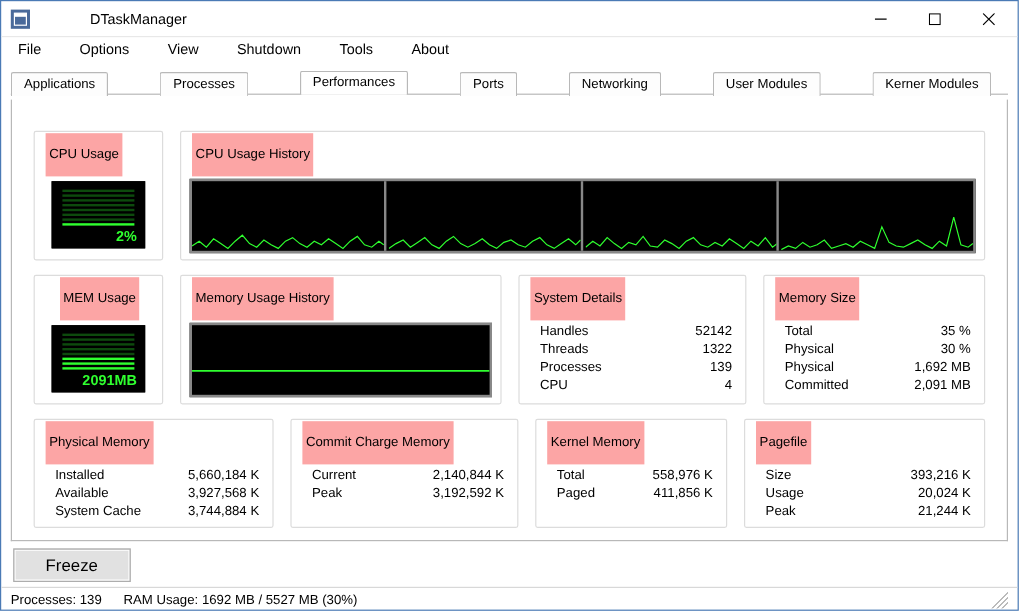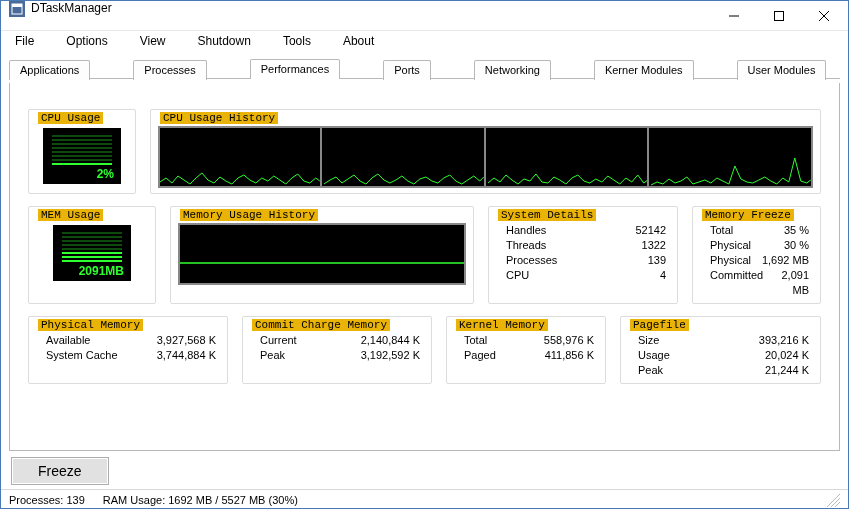--- a/index.html
+++ b/index.html
@@ -9,23 +9,24 @@
       background: #fff;
       color: #000;
       width: 849px;
       height: 509px;
       overflow: hidden;
       border: 1px solid #4a7ab5;
     }
     .titlebar {
       height: 30px;
       display: flex;
-      align-items: flex-start;
+      align-items: center;
       padding: 0 2px 0 8px;
       border-bottom: 1px solid #e8e8e8;
+      gap: 44px;
     }
     .titlebar .app-icon {
       width: 16px; height: 16px;
       background: #4a6a9a;
       display: inline-flex;
       align-items: center;
       justify-content: center;
       margin-right: 6px;
     }
     .titlebar .app-icon svg { width: 12px; height: 12px; }
@@ -85,27 +86,26 @@
     .group::before {
       content: "";
       position: absolute;
       left: 0; right: 0; top: 6px; bottom: 0;
       border: 1px solid #dcdcdc;
       border-radius: 2px;
       pointer-events: none;
     }
     .group-title {
       position: relative;
-      background: #eab308;
+      background: #fca5a5;
       display: inline-block;
-      padding: 0 3px;
+      padding: 12px 3px;
       margin-left: 2px;
       z-index: 1;
       font-size: 11px;
-      font-family: Liberation Mono, monospace;
     }
     .meter {
       width: 78px; height: 56px;
       border: 1px solid #000;
       background: #000;
       position: relative;
       margin: 4px auto 2px auto;
       overflow: hidden;
     }
     .meter .bars {
@@ -143,22 +143,22 @@
     .history.split .panel:last-child { border-right: none; }
     .history svg { width: 100%; height: 100%; display: block; }
     .kv-table { width: 100%; margin-top: 2px; }
     .kv-row { display: flex; justify-content: space-between; padding: 0 4px 0 10px; line-height: 15px; font-size: 11px; }
     .kv-row .k { }
     .kv-row .v { text-align: right; }
     .row1 { margin-bottom: 6px; }
     .row1 .cpu-usage { width: 108px; }
     .row1 .cpu-history { flex: 1; }
     .row2 { margin-bottom: 6px; }
-    .row2 .mem-usage { width: 128px; }
-    .row2 .mem-history { width: 304px; }
+    .row2 .mem-usage { width: 108px; text-align: center; }
+    .row2 .mem-history { width: 268px; }
     .row2 .sys-details { width: 190px; }
     .row2 .mem-usage-g { flex: 1; }
     .row3 { }
     .row3 .phys-mem { width: 200px; }
     .row3 .commit { width: 190px; }
     .row3 .kernel { width: 160px; }
     .row3 .pagefile { flex: 1; }
     .bottom-bar {
       display: flex;
       align-items: center;
@@ -228,22 +228,22 @@
   <div class="menu-item">Tools</div>
   <div class="menu-item">About</div>
 </div>
 
 <div class="tabs">
   <div class="tab inactive">Applications</div>
   <div class="tab inactive">Processes</div>
   <div class="tab active">Performances</div>
   <div class="tab inactive">Ports</div>
   <div class="tab inactive">Networking</div>
+  <div class="tab inactive">User Modules</div>
   <div class="tab inactive">Kerner Modules</div>
-  <div class="tab inactive">User Modules</div>
 </div>
 
 <div class="content">
 
   <div class="row row1">
     <div class="group cpu-usage">
       <span class="group-title">CPU Usage</span>
       <div class="meter">
         <div class="bars">
           <div class="bar"></div>
@@ -325,21 +325,21 @@
             <span class="k">Processes</span>
             <span class="v">139</span>
           </div>
         <div class="kv-row">
             <span class="k">CPU</span>
             <span class="v">4</span>
           </div>
       </div>
     </div>
     <div class="group mem-usage-g">
-      <span class="group-title">Memory Freeze</span>
+      <span class="group-title">Memory Size</span>
       <div class="kv-table">
         <div class="kv-row">
             <span class="k">Total</span>
             <span class="v">35 %</span>
           </div>
         <div class="kv-row">
             <span class="k">Physical</span>
             <span class="v">30 %</span>
           </div>
         <div class="kv-row">
@@ -351,20 +351,24 @@
             <span class="v">2,091 MB</span>
           </div>
       </div>
     </div>
   </div>
 
   <div class="row row3">
     <div class="group phys-mem">
       <span class="group-title">Physical Memory</span>
       <div class="kv-table">
+        <div class="kv-row">
+            <span class="k">Installed</span>
+            <span class="v">5,660,184 K</span>
+          </div>
         <div class="kv-row">
             <span class="k">Available</span>
             <span class="v">3,927,568 K</span>
           </div>
         <div class="kv-row">
             <span class="k">System Cache</span>
             <span class="v">3,744,884 K</span>
           </div>
       </div>
     </div>

